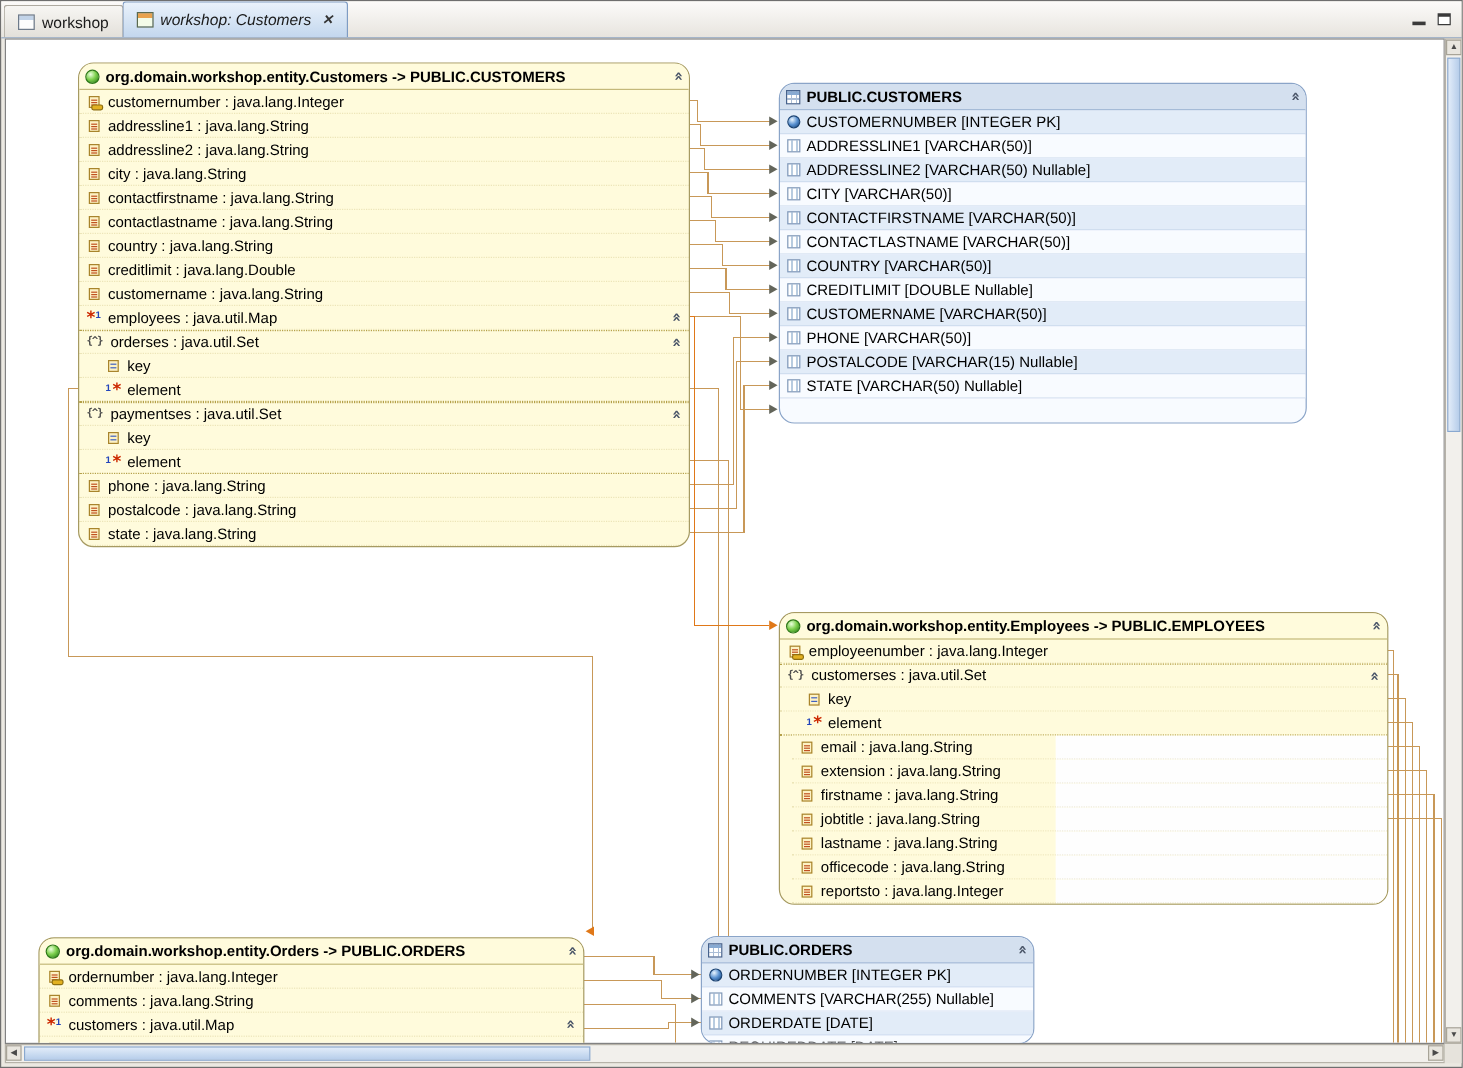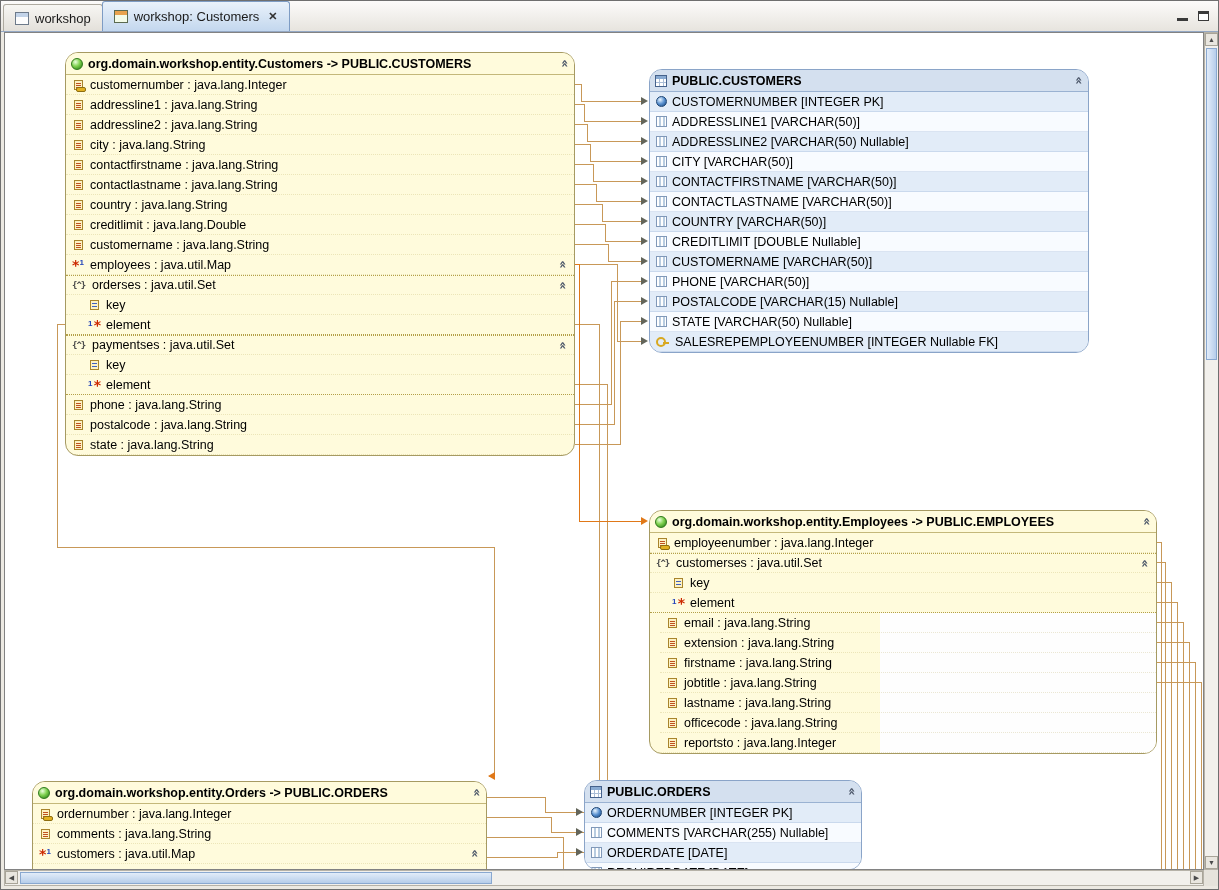--- a/index.html
+++ b/index.html
@@ -3,21 +3,21 @@
 <meta charset="utf-8">
 <style>
   * { box-sizing: border-box; margin: 0; padding: 0; }
   body { font-family: "Liberation Sans", sans-serif; background:#888; }
 
   .window{position:relative;width:1219px;height:890px;background:#ece9e2;border:1px solid #6f6f6f;overflow:hidden;font-family:"Liberation Sans",sans-serif;}
 
   
   .tabbar{position:absolute;left:0;top:0;width:100%;height:31px;background:linear-gradient(#fcfbfa,#e7e4de);border-bottom:1px solid #94a8c4;display:flex;align-items:flex-end;padding-left:2px;}
   .tab{display:flex;align-items:center;height:27px;padding:0 11px;font-size:13px;color:#1a1a1a;border:1px solid #aeaaa0;border-bottom:none;border-radius:3px 3px 0 0;margin-right:-1px;background:linear-gradient(#f7f6f3,#e3e0da);white-space:nowrap;}
-  .tab.active{height:30px;background:linear-gradient(var(--tab-active-from,#eaf2fb),var(--tab-active-to,#c3d7ee));border-color:#7e9cc4;z-index:2;}
+  .tab.active{height:30px;background:linear-gradient(var(--tab-active-from,#eaf2fb),var(--tab-active-to,#c3d7ee));border-color:#7e9cc4;z-index:2;font-style:italic;}
   .tabicon{display:inline-block;width:14px;height:13px;border:1px solid #6d7a8a;background:linear-gradient(#c2d3e8 0 4px,#fdfdfd 4px);margin-right:6px;flex:none;}
   .tab.active .tabicon{border-color:#5a6a50;background:linear-gradient(#e8a24e 0 4px,#f3fbe8 4px);}
   .tabclose{margin-left:9px;font-size:11px;font-weight:bold;color:#333;cursor:default;}
   .wincontrols{margin-left:auto;display:flex;align-items:center;gap:10px;padding:0 9px 10px 0;}
   .minbtn{display:inline-block;width:11px;height:9px;border-bottom:3px solid #3a3a3a;}
   .maxbtn{display:inline-block;width:11px;height:10px;border:1px solid #3a3a3a;border-top:3px solid #3a3a3a;background:#fff;}
 
   
   .editor{position:absolute;left:3px;top:31px;width:1200px;height:838px;background:#fff;border:1px solid #828282;overflow:hidden;}
   .wires{position:absolute;left:0;top:0;z-index:1;pointer-events:none;}
@@ -302,24 +302,20 @@
             <span>PHONE [VARCHAR(50)]</span>
           </div>
           <div class="row">
             <span class="ic ic-column"></span>
             <span>POSTALCODE [VARCHAR(15) Nullable]</span>
           </div>
           <div class="row">
             <span class="ic ic-column"></span>
             <span>STATE [VARCHAR(50) Nullable]</span>
           </div>
-          <div class="row">
-            <span class="ic ic-fk-column"></span>
-            <span>SALESREPEMPLOYEENUMBER [INTEGER Nullable FK]</span>
-          </div>
         </div>
     </div>
 
     <div class="box entity" id="box-employees" style="left:644px;top:477px;width:508px;height:244px">
       <div class="hdr">
         <span class="ic ic-entity"></span>
         <span class="title">org.domain.workshop.entity.Employees -&gt; PUBLIC.EMPLOYEES</span>
         <span class="chev">«</span>
       </div>
       <div class="rows">

